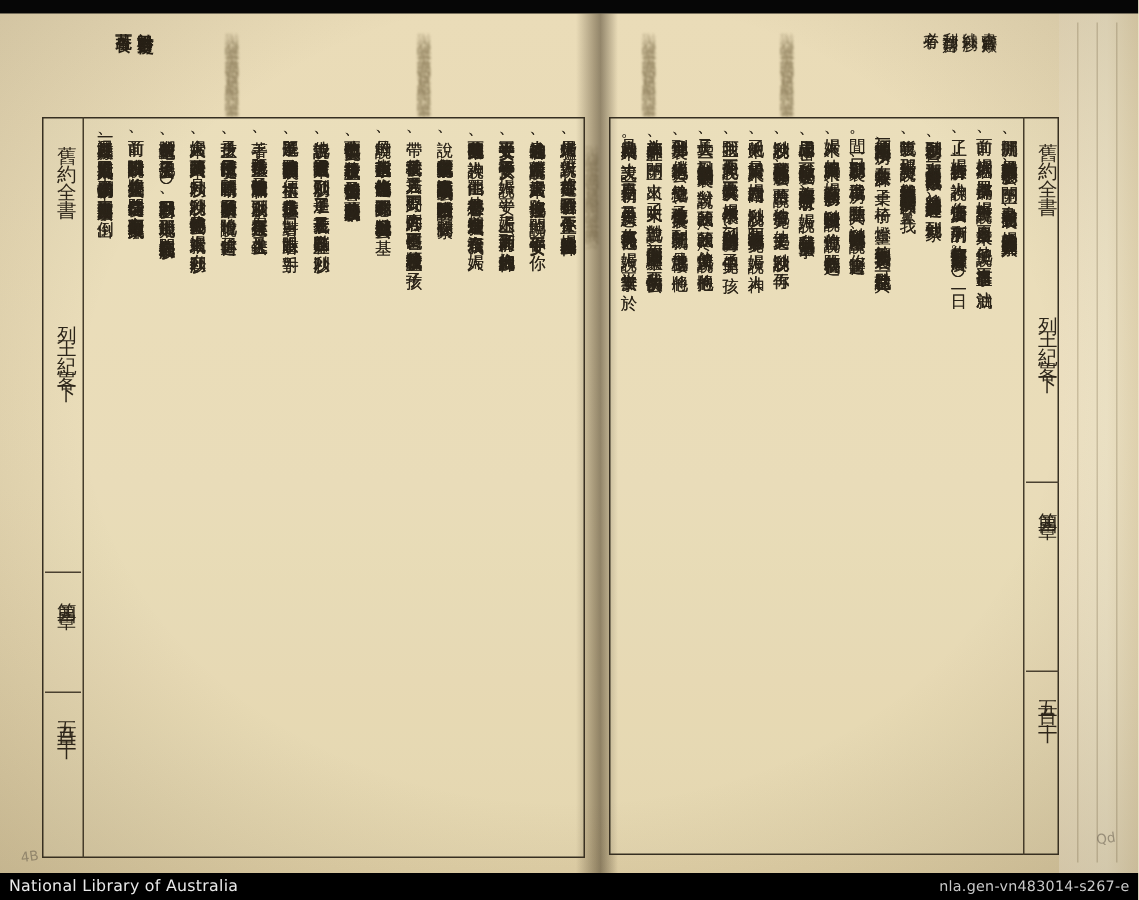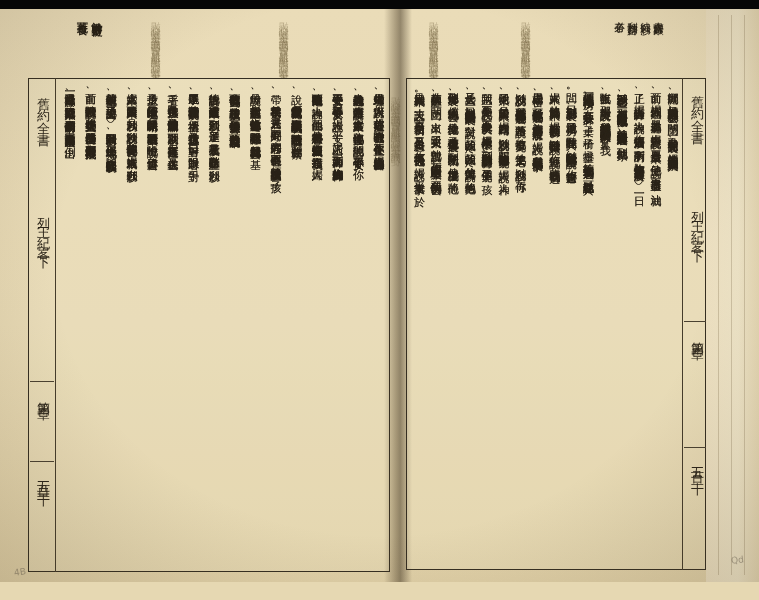--- a/index.html
+++ b/index.html
@@ -142,14 +142,18 @@
         <div class="vcol"><span>見神人就回來。丈夫說、今日不是初一日、又不是安息日、你爲何要去見他、婦人說、平安無事。於</span></div>
       </div>
 
     <div class="pencil" style="left:14px;top:558px;">4B</div>
     <div class="pencil" style="left:731px;top:546px;">Qd</div>
 
     <div class="vignette"></div>
   </div>
 
   <div class="bar-top"></div>
+  <div class="bar-bottom">
+    <span class="wm-left">National Library of Australia</span>
+    <span class="wm-right">nla.gen-vn483014-s267-e</span>
+  </div>
 
 </div>
 
 </body></html>

